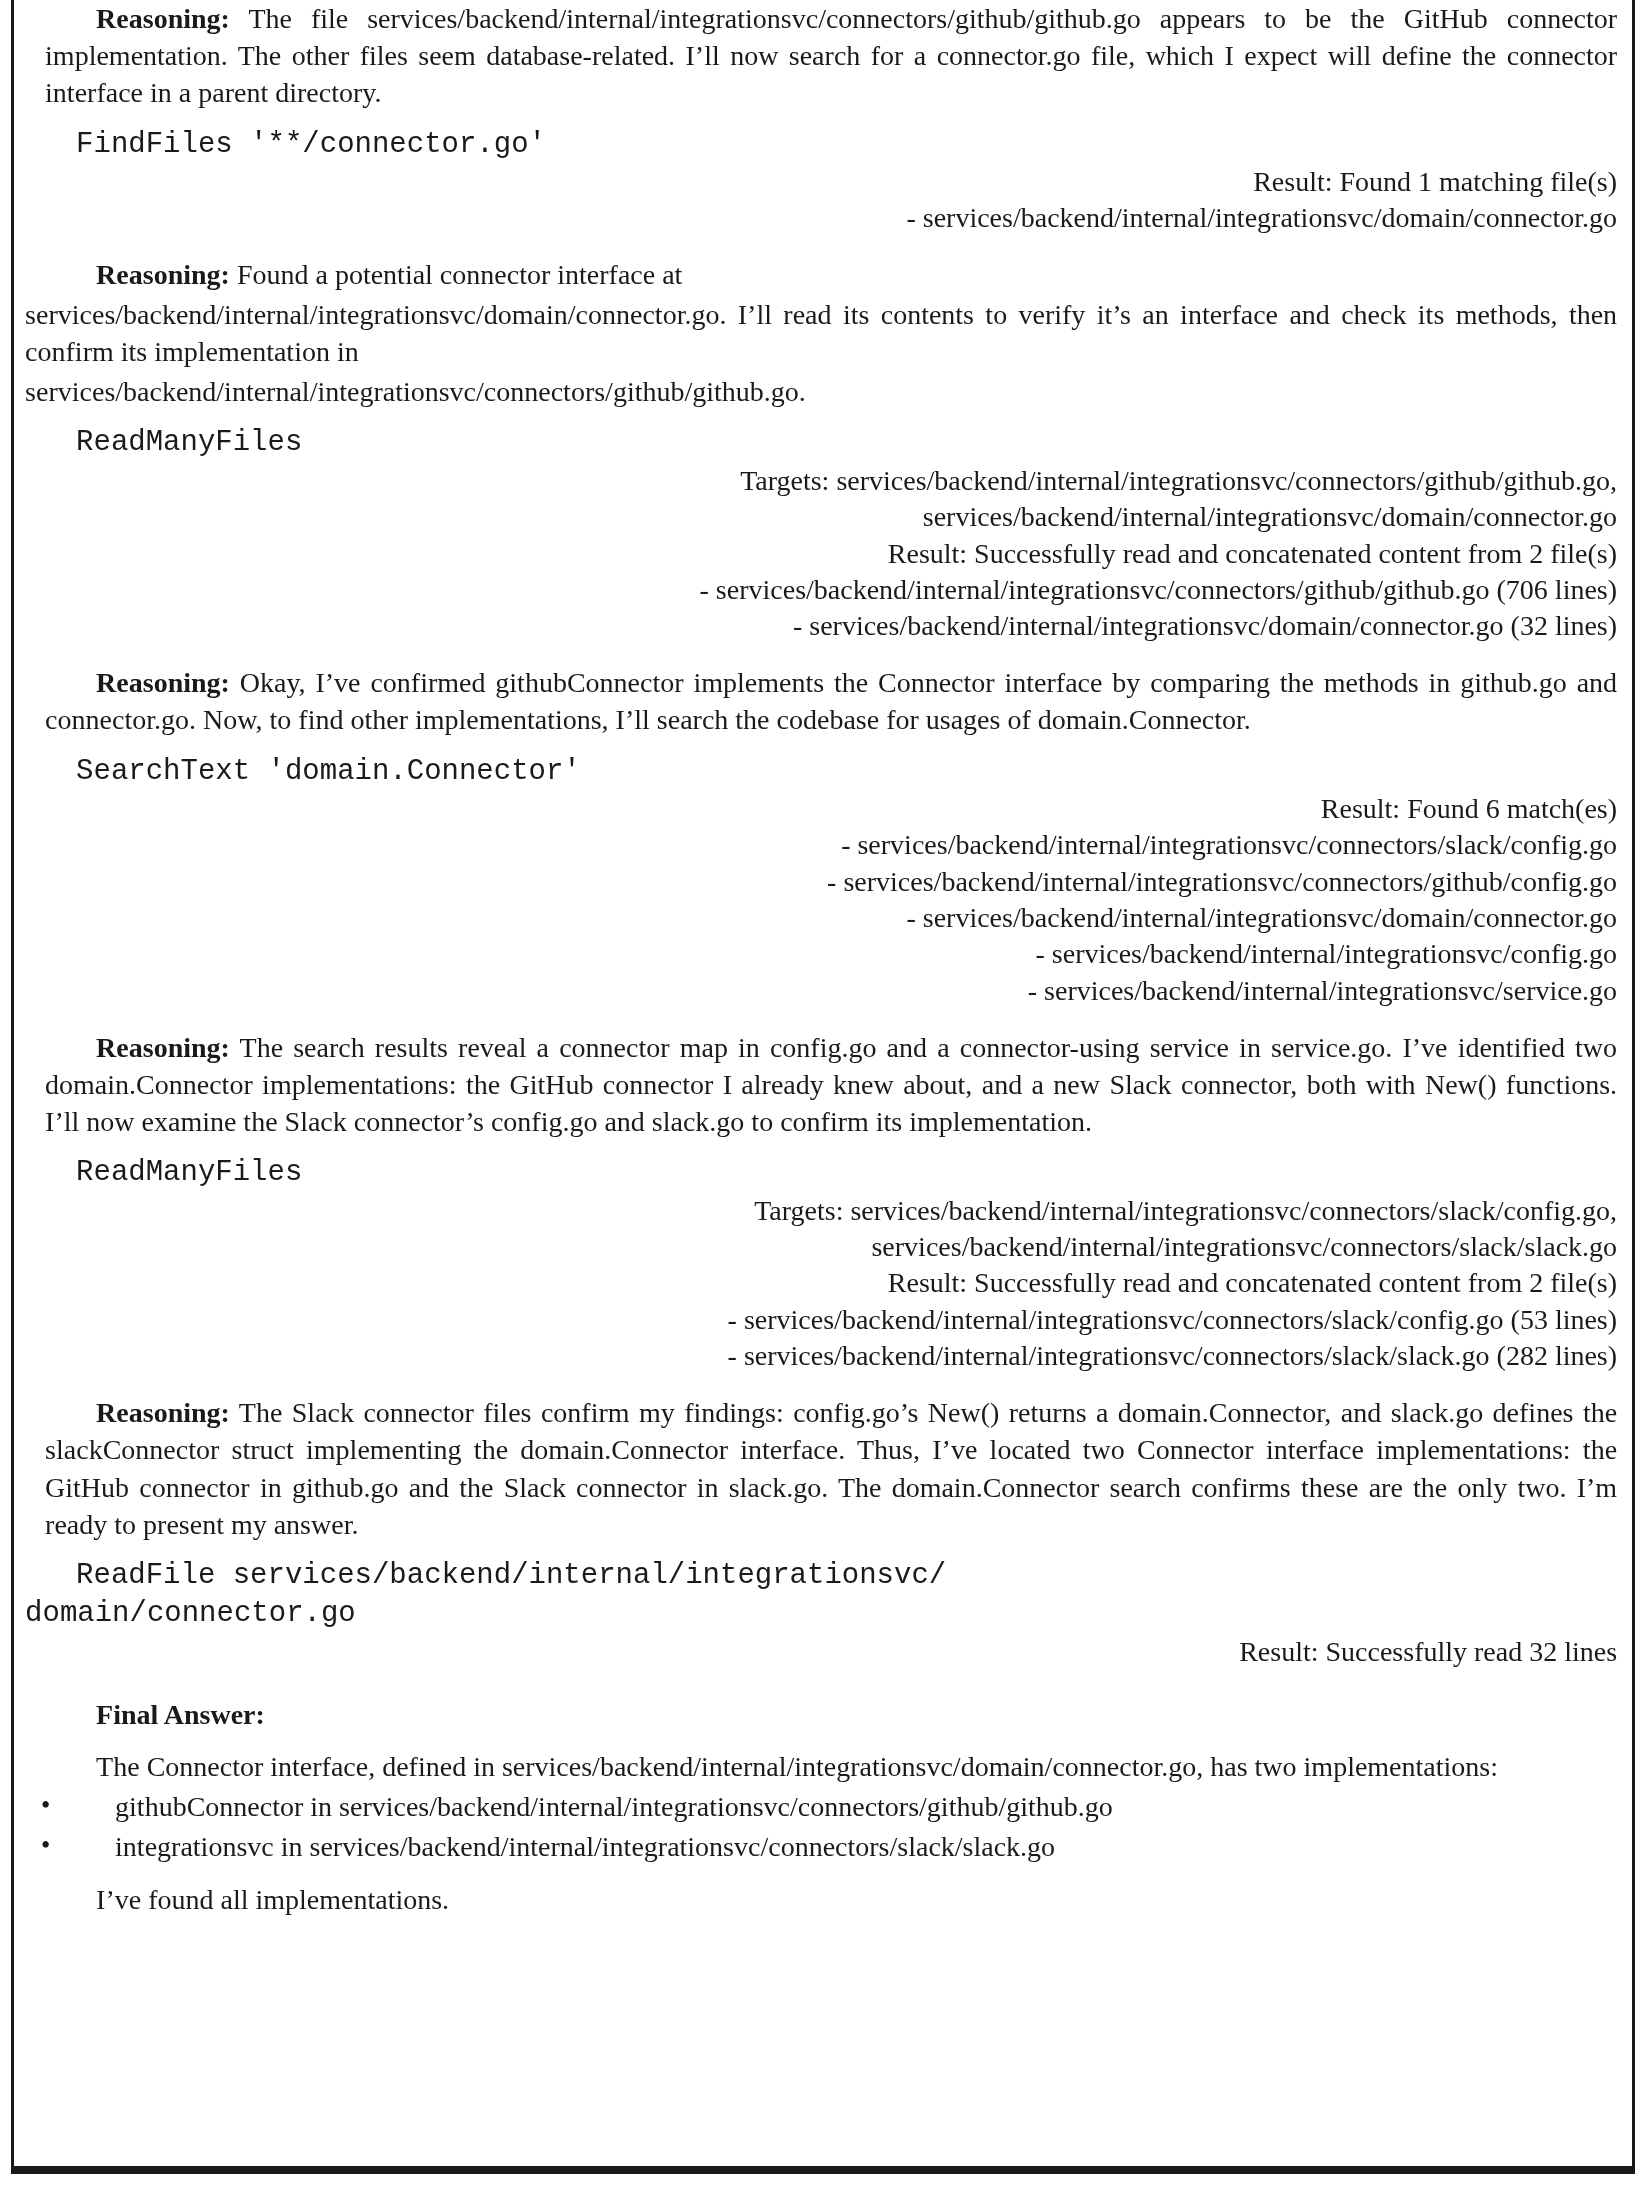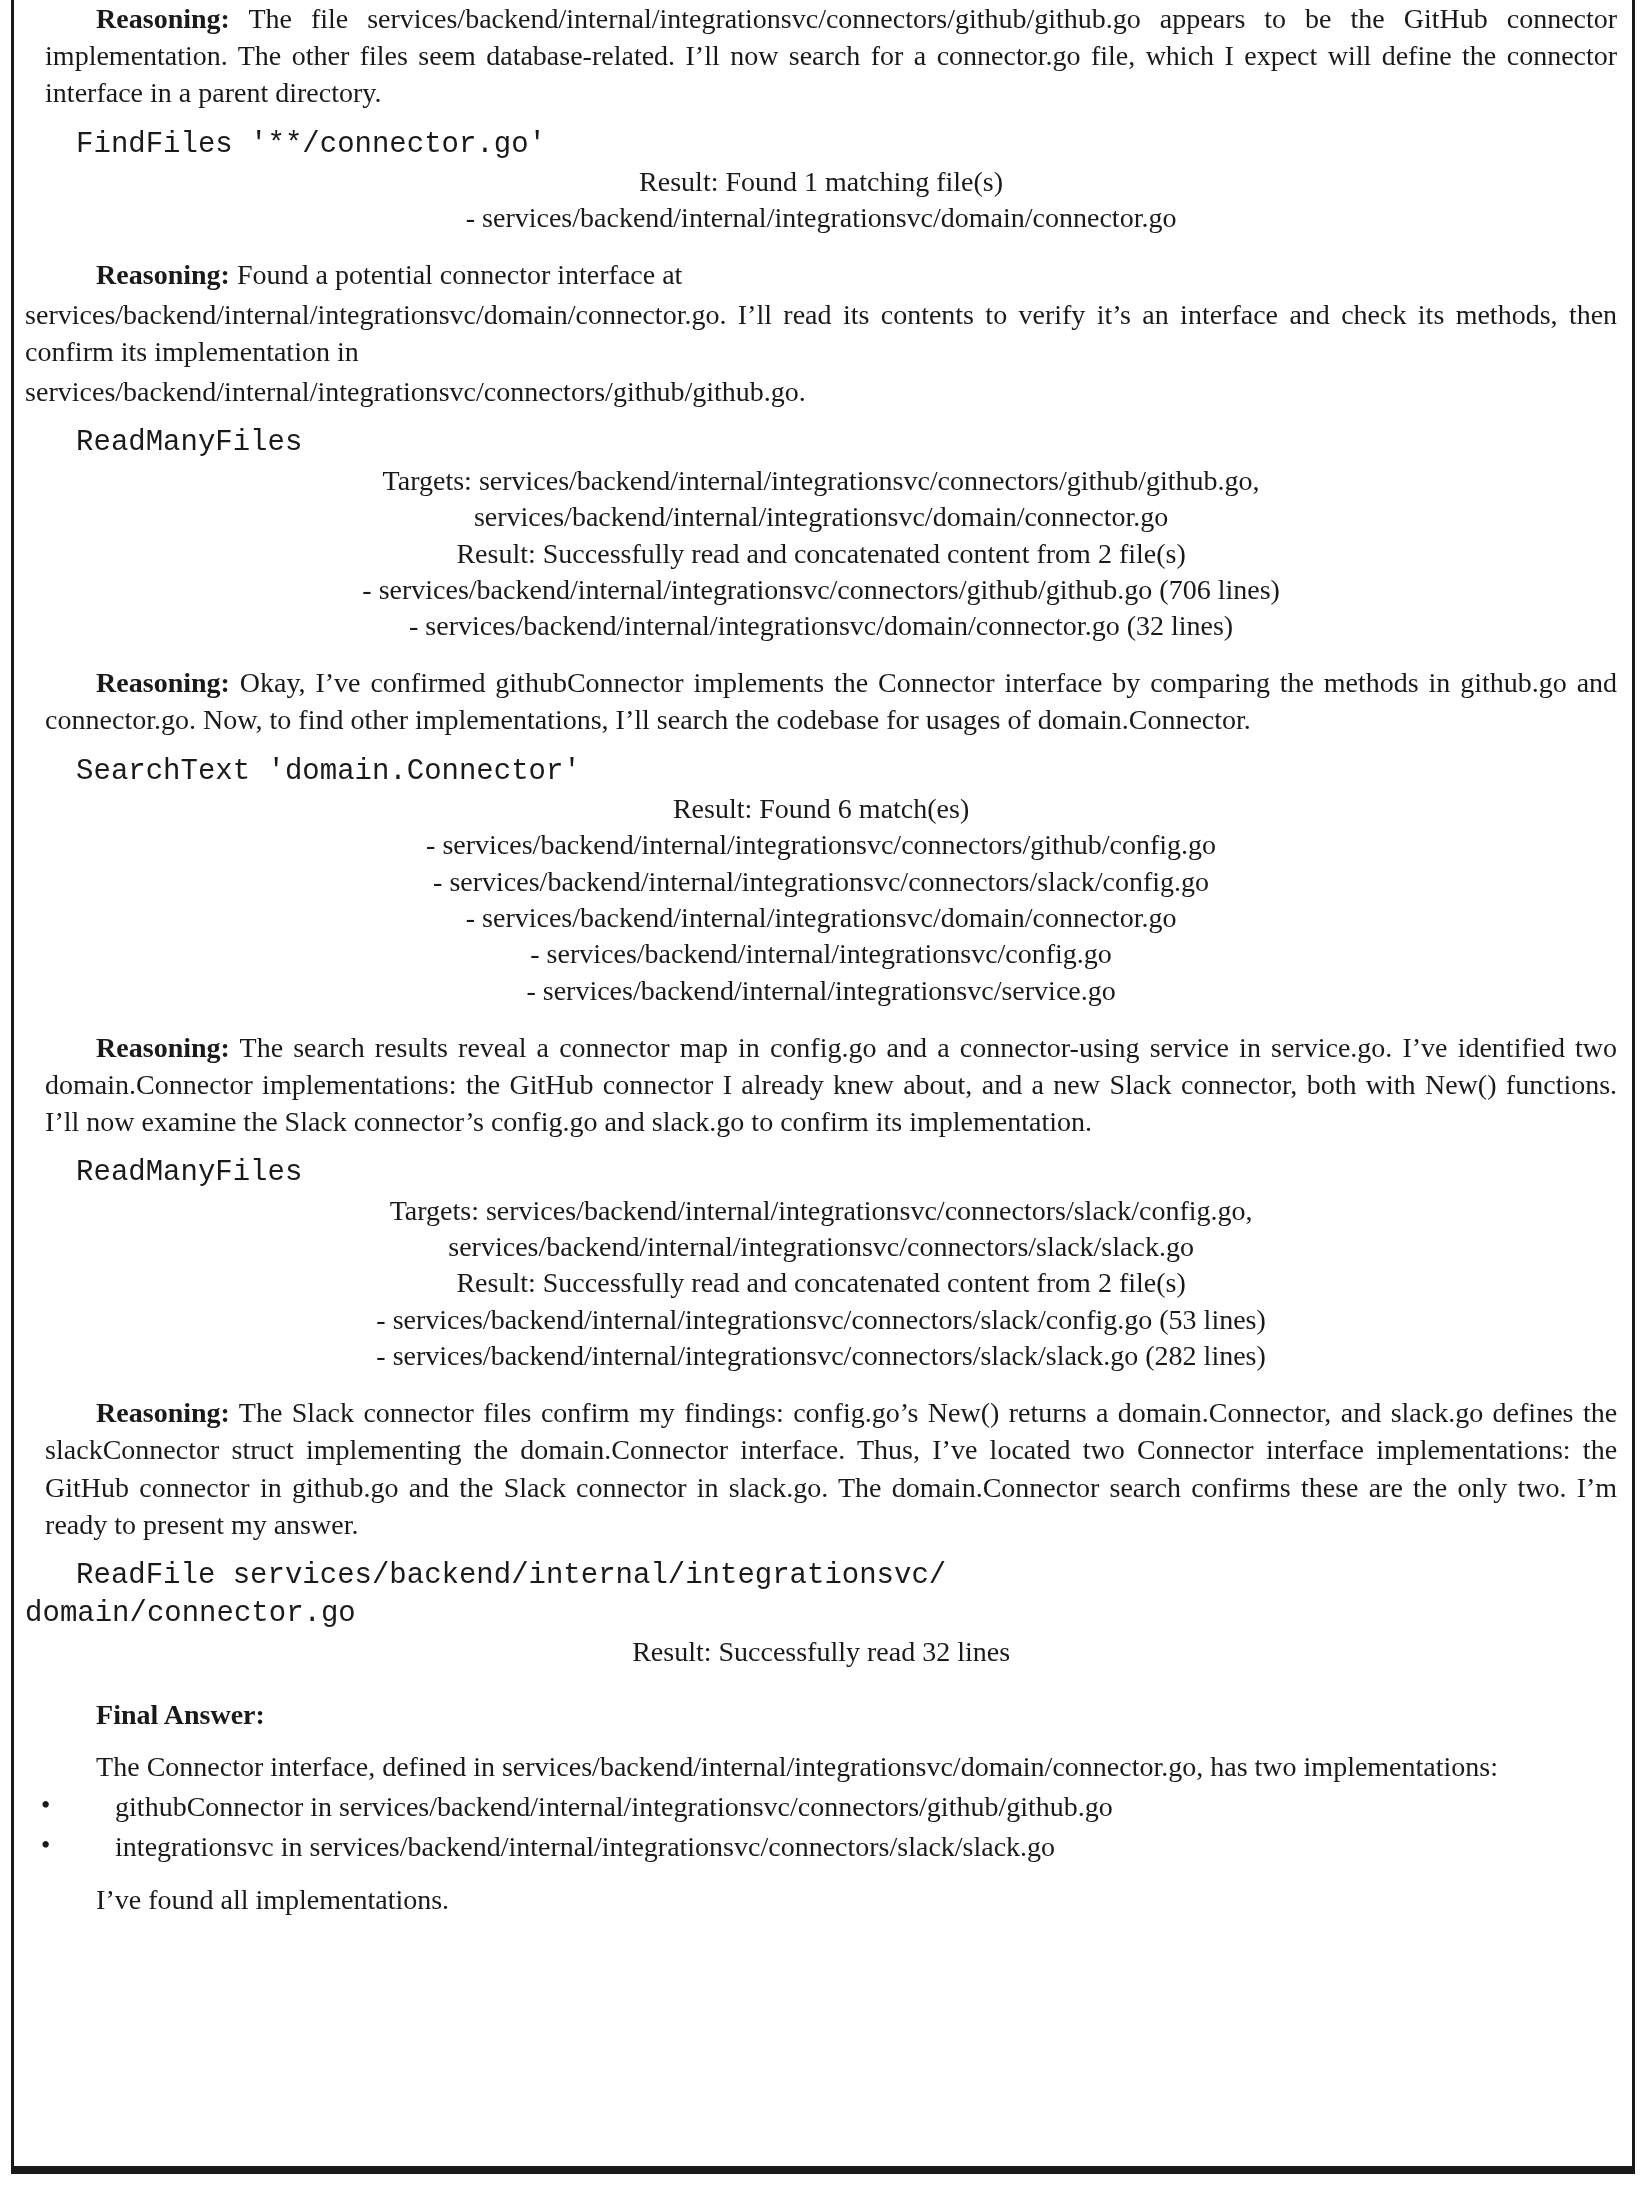--- a/index.html
+++ b/index.html
@@ -52,21 +52,21 @@
   }
   .para .lbl {
     font-weight: bold;
   }
 
   .line {
     font-size: 28px;
     line-height: 1.30;
     margin: 0;
     white-space: nowrap;
-    text-align: center;
+    text-align: right;
   }
 
   
   .toolcall {
     font-family: "Liberation Mono", "DejaVu Sans Mono", monospace;
     font-size: 29px;
     line-height: 1.32;
     margin: 0;
     white-space: pre-wrap;
     word-break: break-all;
@@ -136,22 +136,22 @@
     <p class="line">- services/backend/internal/integrationsvc/domain/connector.go (32 lines)</p>
 
     <div class="gap-md"></div>
 
     <p class="para indent"><span class="lbl">Reasoning:</span> <span>Okay, I’ve confirmed githubConnector implements the Connector interface by comparing the methods in github.go and connector.go. Now, to find other implementations, I’ll search the codebase for usages of domain.Connector.</span></p>
 
     <div class="gap-sm"></div>
 
     <p class="toolcall ind">SearchText 'domain.Connector'</p>
     <p class="line">Result: Found 6 match(es)</p>
+    <p class="line">- services/backend/internal/integrationsvc/connectors/slack/config.go</p>
     <p class="line">- services/backend/internal/integrationsvc/connectors/github/config.go</p>
-    <p class="line">- services/backend/internal/integrationsvc/connectors/slack/config.go</p>
     <p class="line">- services/backend/internal/integrationsvc/domain/connector.go</p>
     <p class="line">- services/backend/internal/integrationsvc/config.go</p>
     <p class="line">- services/backend/internal/integrationsvc/service.go</p>
 
     <div class="gap-md"></div>
 
     <p class="para indent"><span class="lbl">Reasoning:</span> <span>The search results reveal a connector map in config.go and a connector-using service in service.go. I’ve identified two domain.Connector implementations: the GitHub connector I already knew about, and a new Slack connector, both with New() functions. I’ll now examine the Slack connector’s config.go and slack.go to confirm its implementation.</span></p>
 
     <div class="gap-sm"></div>
 

